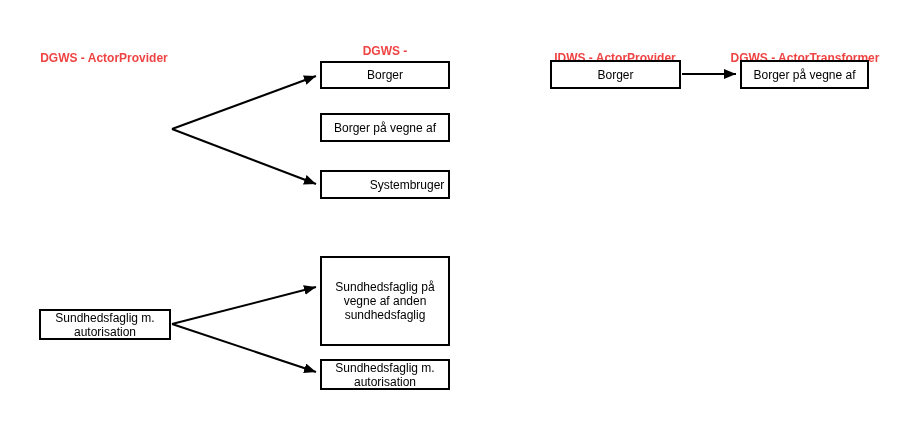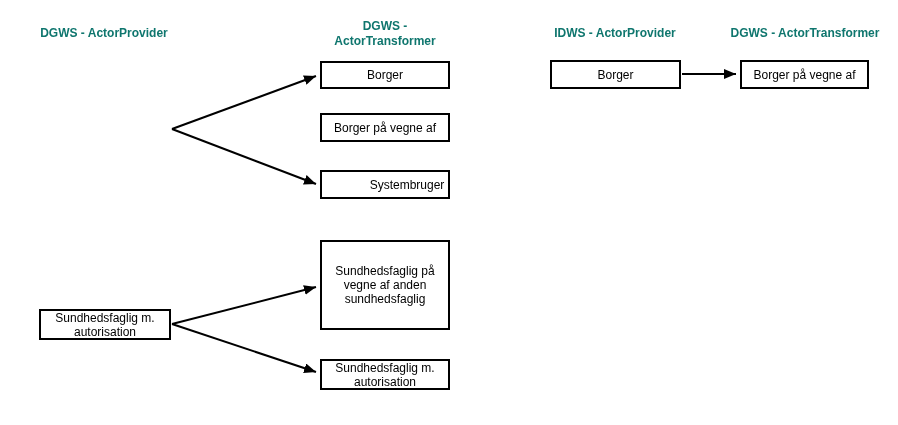--- a/index.html
+++ b/index.html
@@ -16,21 +16,22 @@
     position: absolute;
     left: 0; top: 0;
     width: 898px; height: 425px;
   }
   .col-header {
     position: absolute;
     font-size: 12px;
     font-weight: bold;
     text-align: center;
     line-height: 15px;
-    color: #0f766e;
+    color: #ef4444;
+    margin-top: 25px;
   }
   .node {
     position: absolute;
     box-sizing: border-box;
     border: 2px solid #000000;
     background: #ffffff;
     display: flex;
     align-items: center;
     justify-content: center;
     text-align: center;
@@ -79,21 +80,21 @@
   </div>
 
   <div class="node" style="left:320px; top:113px; width:130px; height:29px;">
     <span>Borger på vegne af</span>
   </div>
 
   <div class="node" style="left:320px; top:170px; width:130px; height:29px;padding-left:48px;">
     <span>Systembruger</span>
   </div>
 
-  <div class="node" style="left:320px; top:240px; width:130px; height:90px;">
+  <div class="node" style="left:320px; top:256px; width:130px; height:90px;">
     <span>Sundhedsfaglig på vegne af anden sundhedsfaglig</span>
   </div>
 
   <div class="node" style="left:320px; top:359px; width:130px; height:31px;">
     <span>Sundhedsfaglig m. autorisation</span>
   </div>
 
   <div class="node" style="left:550px; top:60px; width:131px; height:29px;">
     <span>Borger</span>
   </div>

